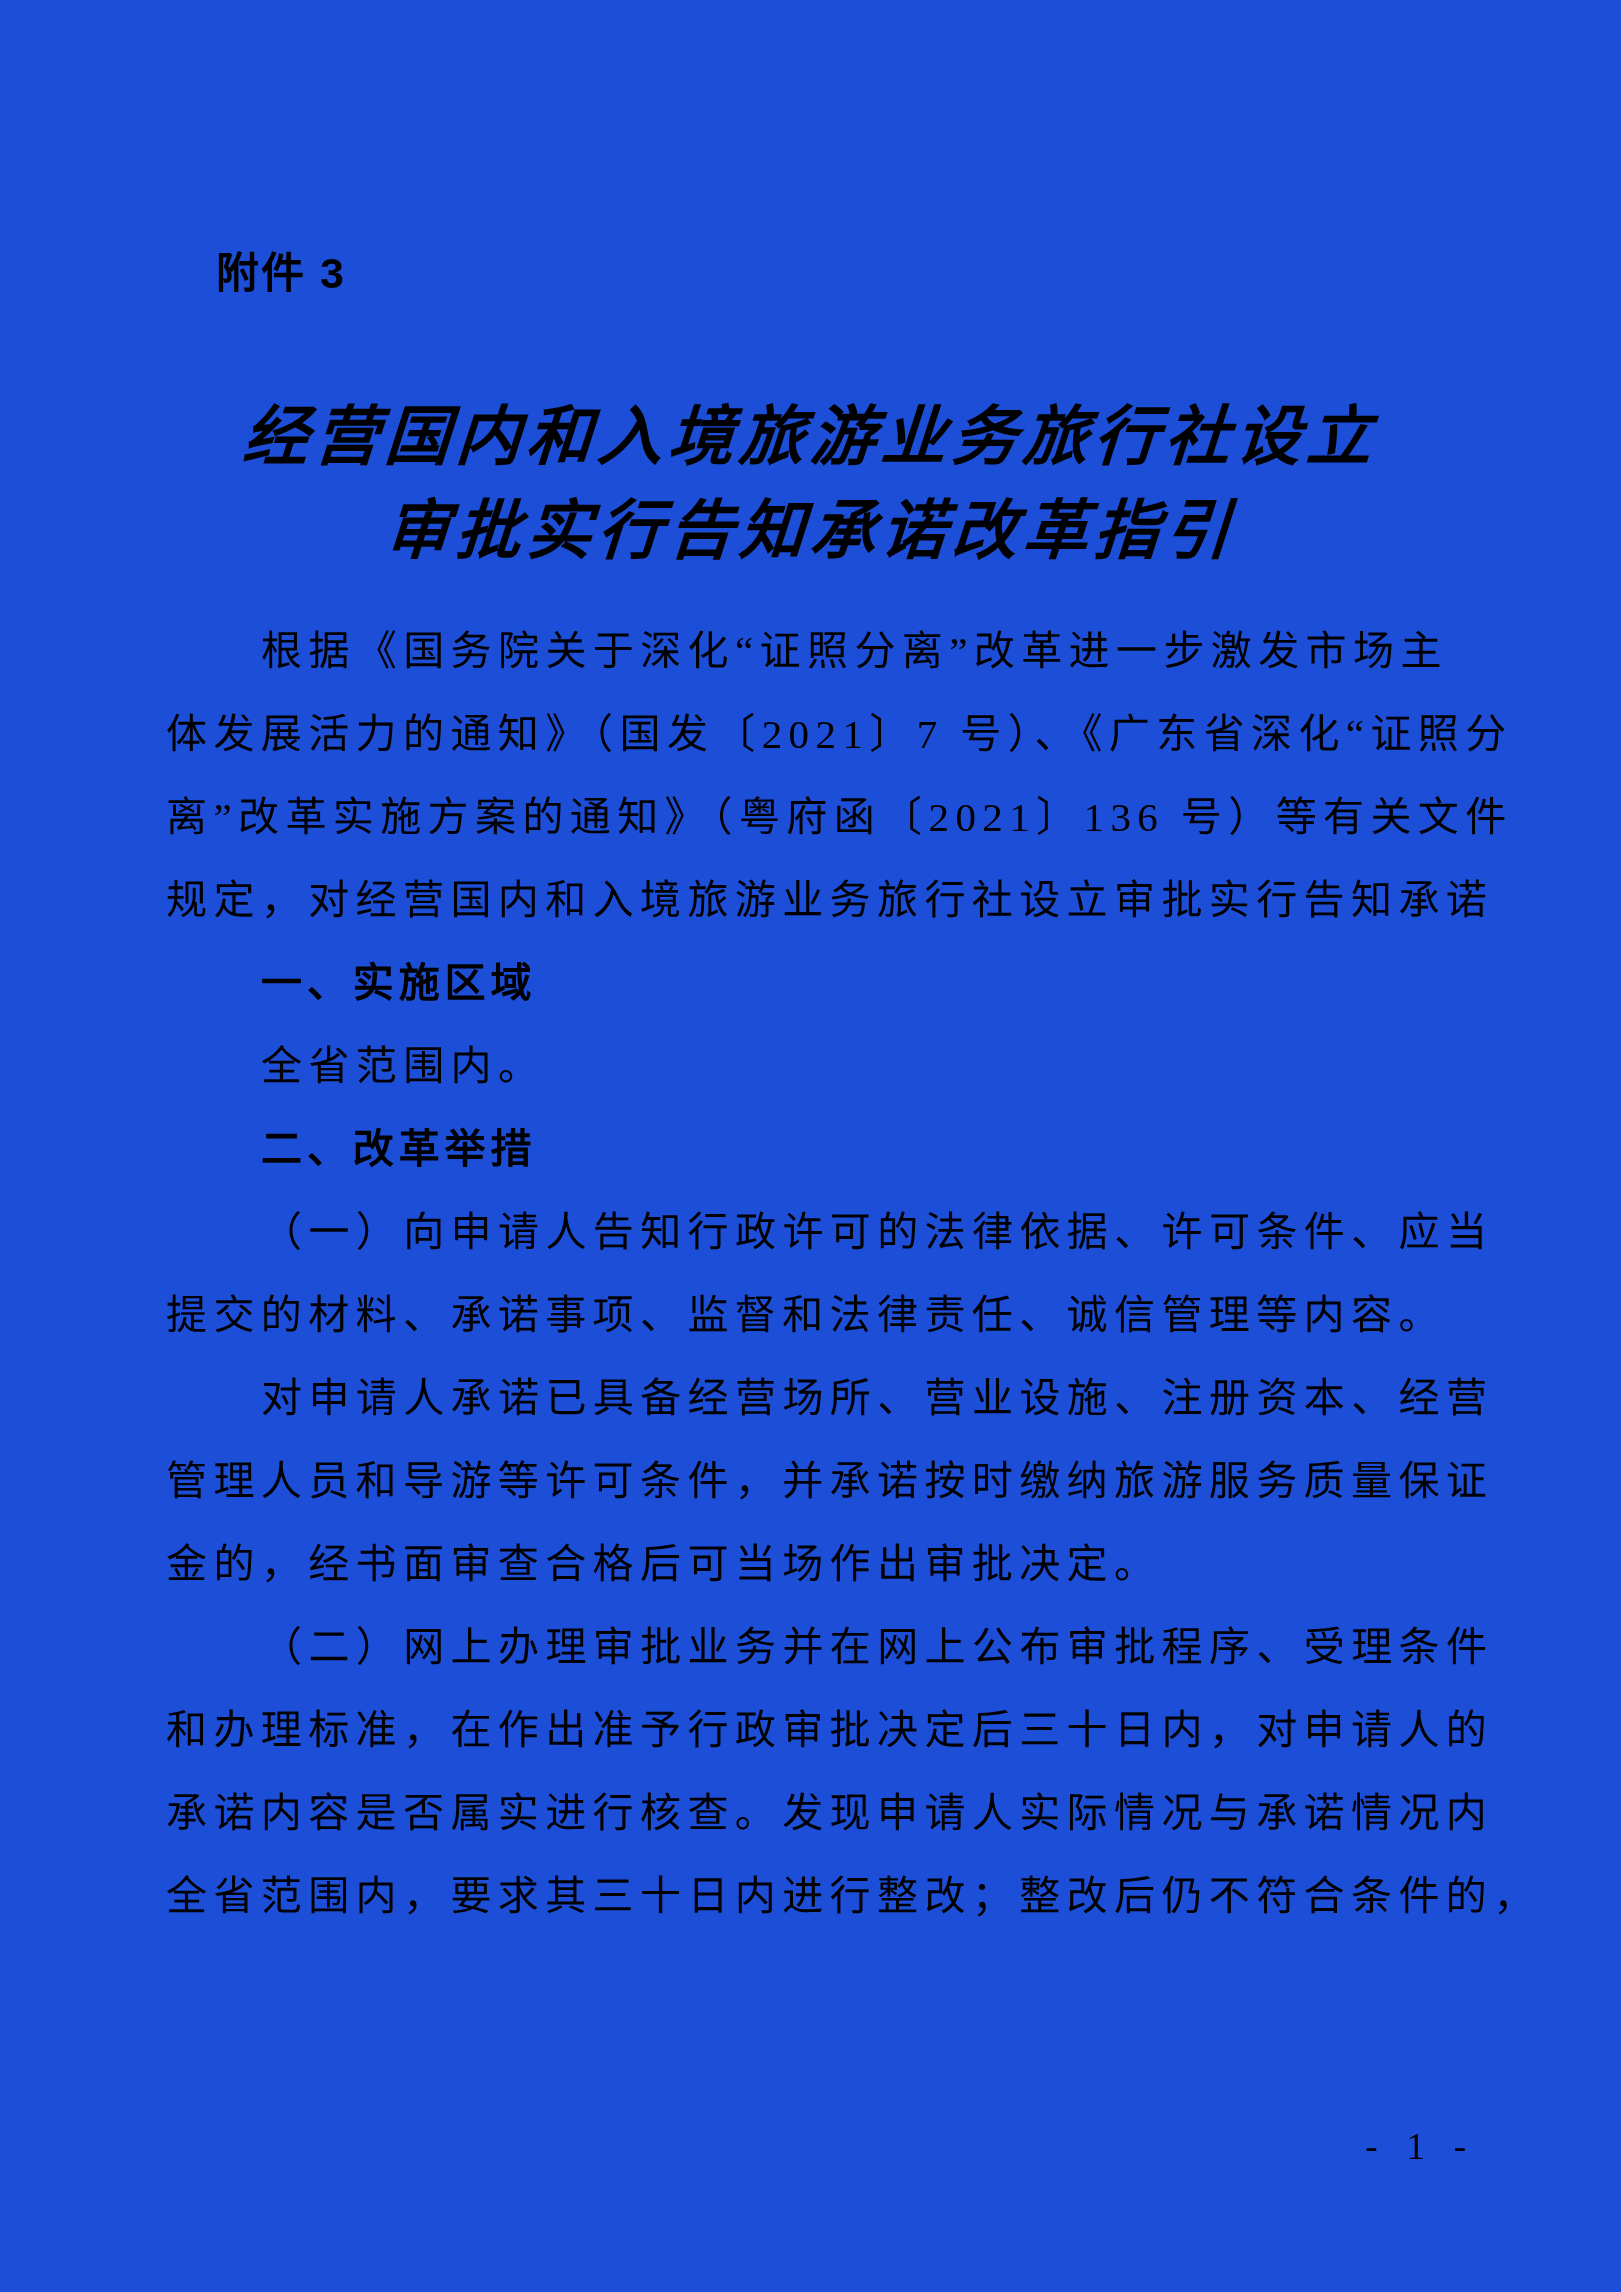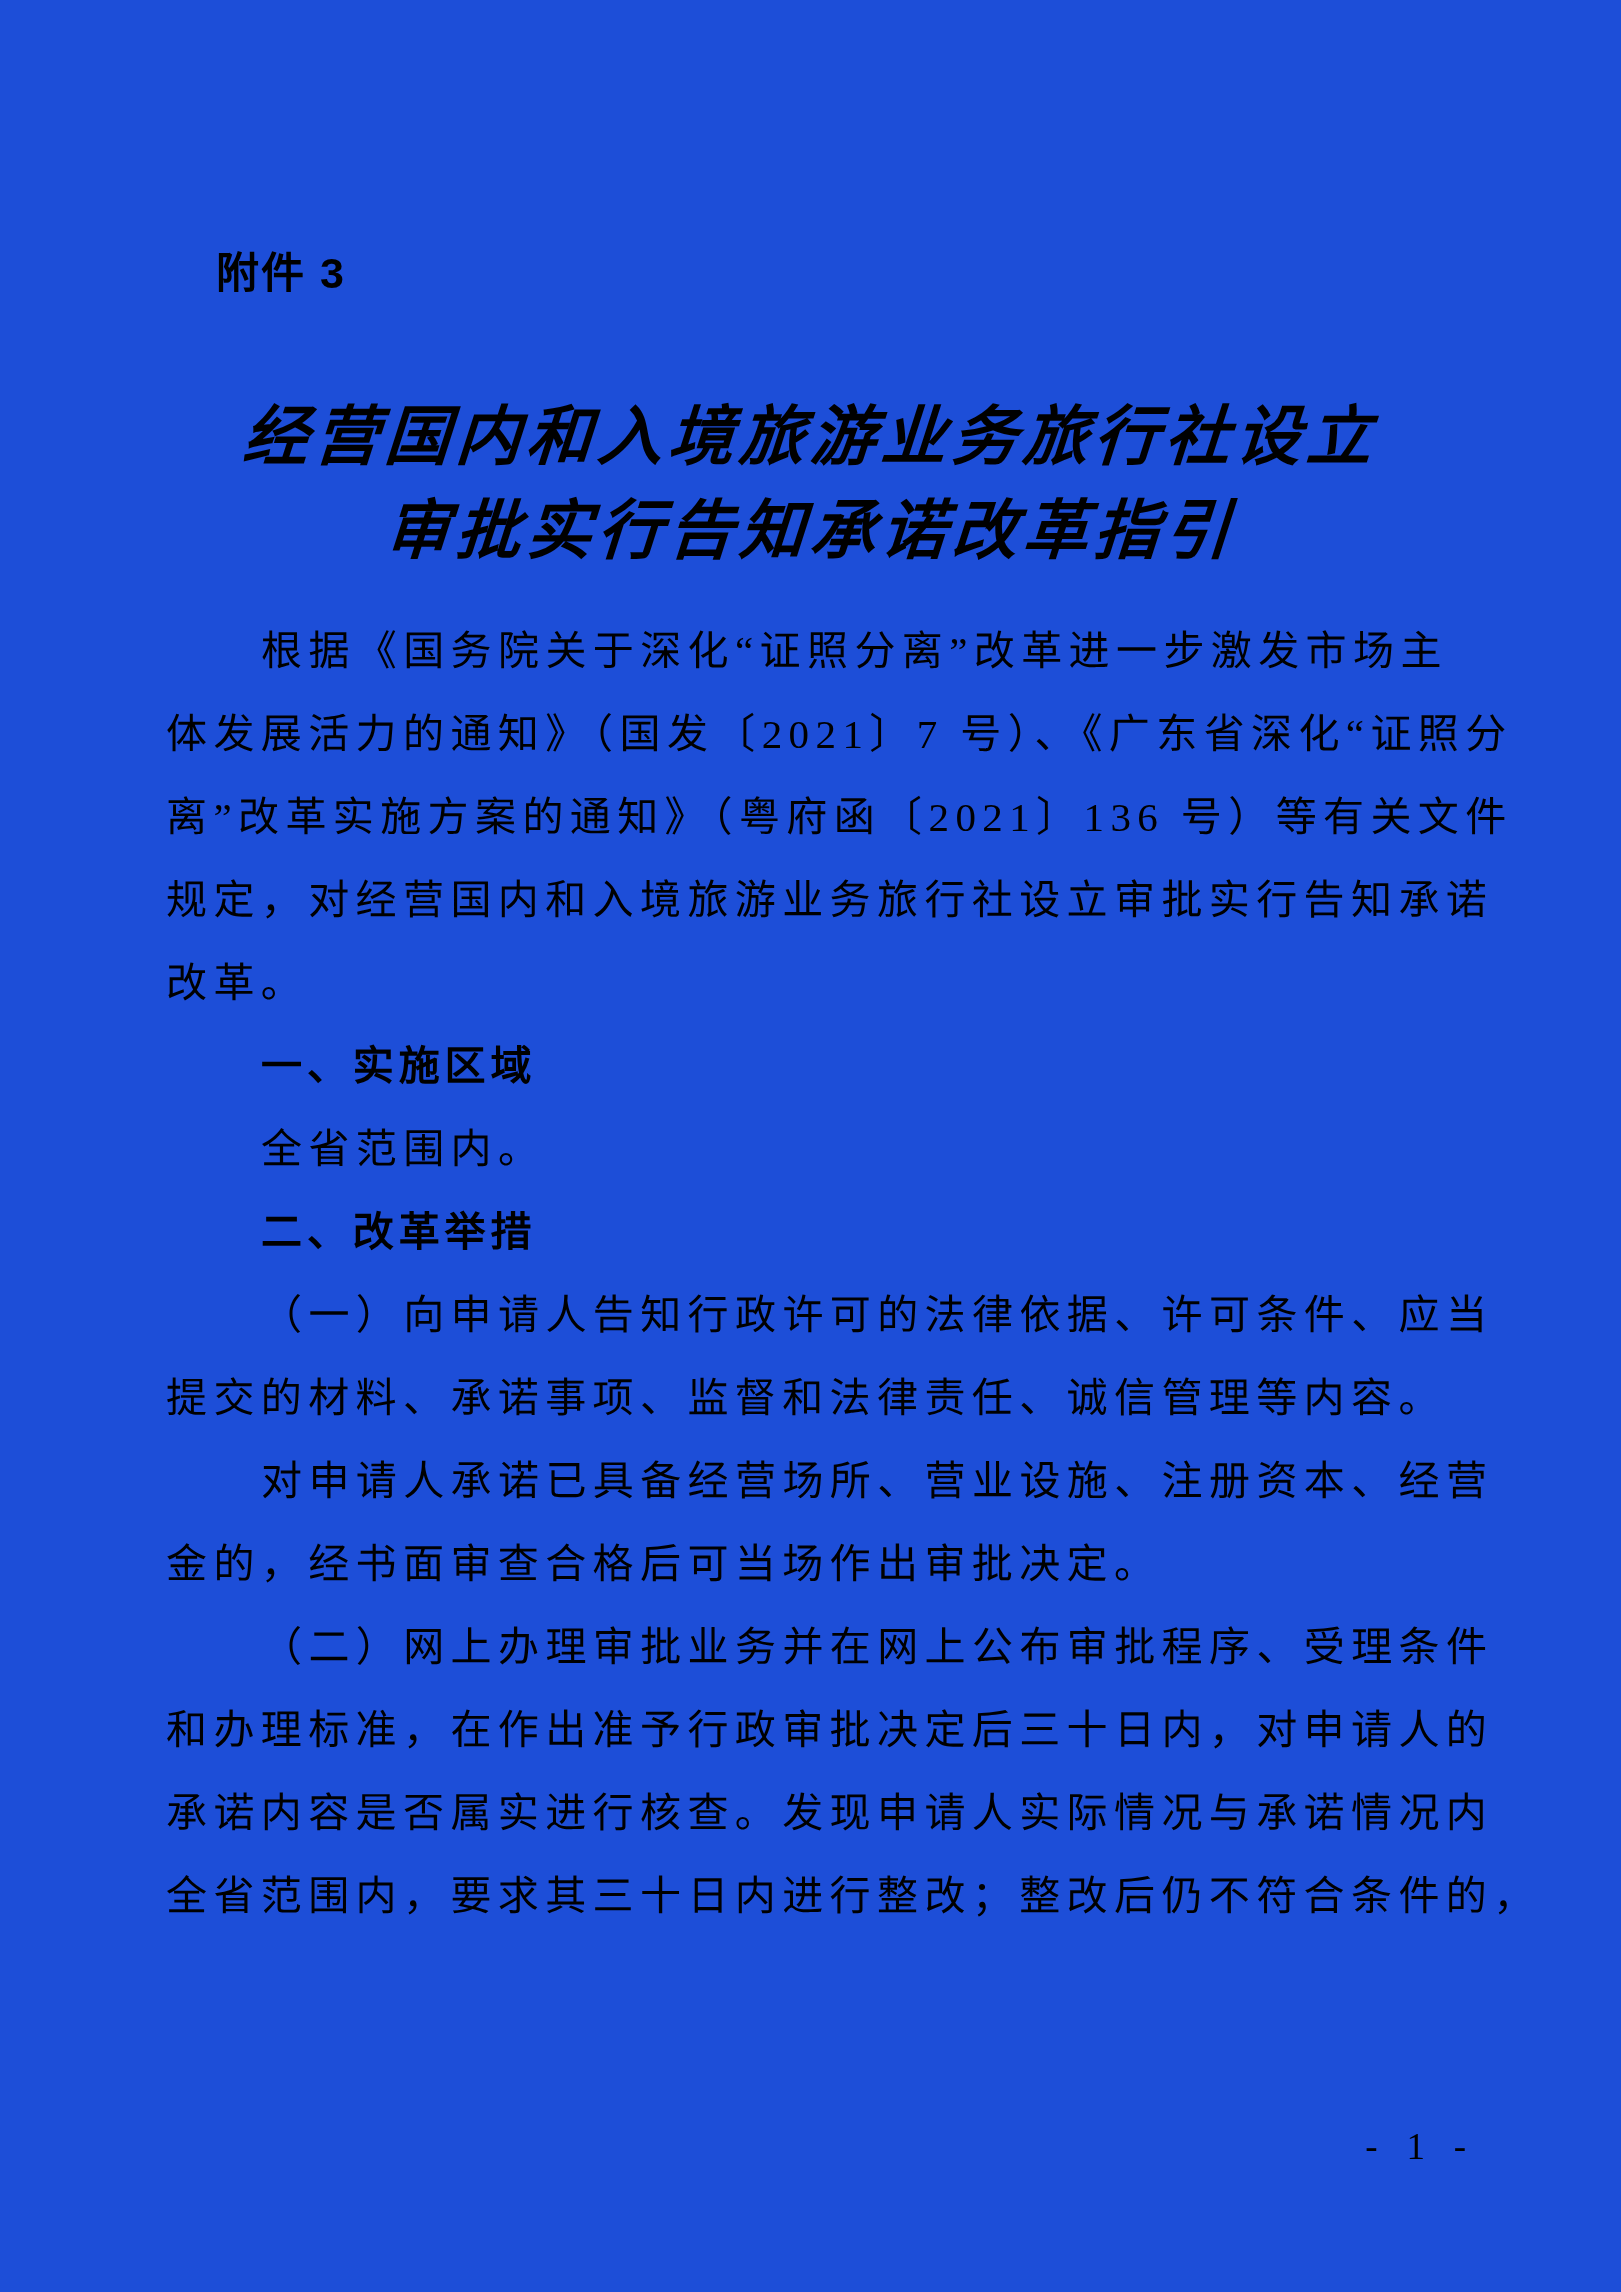--- a/index.html
+++ b/index.html
@@ -80,27 +80,27 @@
   <div class="title-block">
     <div class="title-line">经营国内和入境旅游业务旅行社设立</div>
     <div class="title-line">审批实行告知承诺改革指引</div>
   </div>
 
   <div class="doc-body">
       <div class="line indent">根据《国务院关于深化“证照分离”改革进一步激发市场主</div>
       <div class="line flush">体发展活力的通知》（国发〔2021〕7 号）、《广东省深化“证照分</div>
       <div class="line flush">离”改革实施方案的通知》（粤府函〔2021〕136 号）等有关文件</div>
       <div class="line flush">规定，对经营国内和入境旅游业务旅行社设立审批实行告知承诺</div>
-      <div class="line flush">改革。</div>
       <div class="line heading">一、实施区域</div>
       <div class="line indent">全省范围内。</div>
       <div class="line heading">二、改革举措</div>
       <div class="line indent">（一）向申请人告知行政许可的法律依据、许可条件、应当</div>
       <div class="line flush">提交的材料、承诺事项、监督和法律责任、诚信管理等内容。</div>
       <div class="line indent">对申请人承诺已具备经营场所、营业设施、注册资本、经营</div>
+      <div class="line flush">管理人员和导游等许可条件，并承诺按时缴纳旅游服务质量保证</div>
       <div class="line flush">金的，经书面审查合格后可当场作出审批决定。</div>
       <div class="line indent">（二）网上办理审批业务并在网上公布审批程序、受理条件</div>
       <div class="line flush">和办理标准，在作出准予行政审批决定后三十日内，对申请人的</div>
       <div class="line flush">承诺内容是否属实进行核查。发现申请人实际情况与承诺情况内</div>
       <div class="line flush">全省范围内，要求其三十日内进行整改；整改后仍不符合条件的，</div>
     </div>
 
   <div class="page-number">- 1 -</div>
 
 </div>

